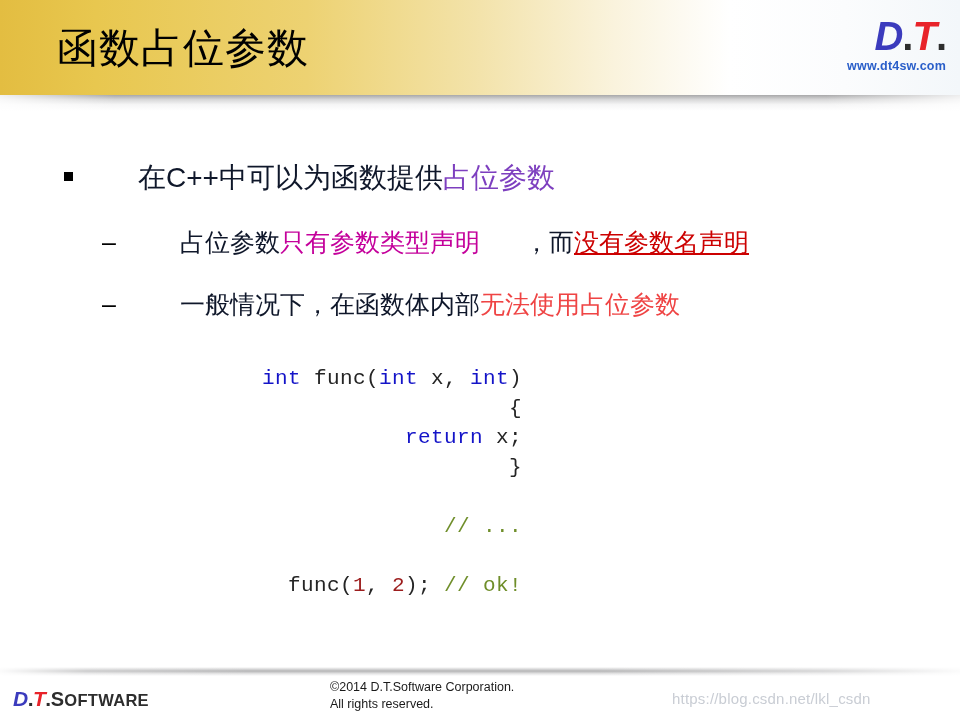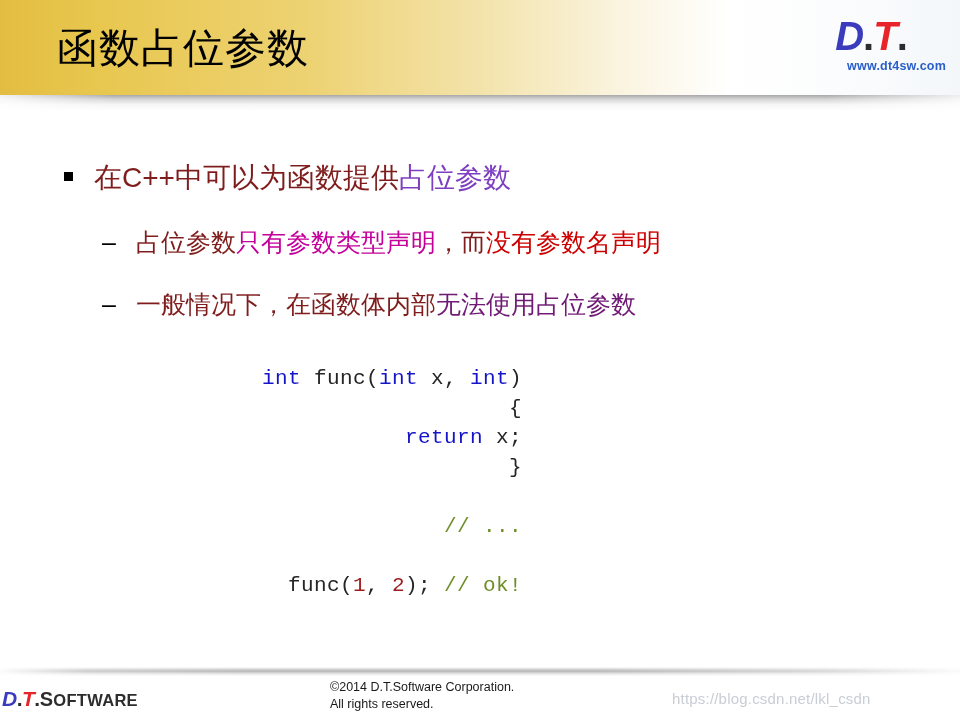--- a/index.html
+++ b/index.html
@@ -75,21 +75,20 @@
     text-align: right;
   }
   .logo-mark {
     font-family: "Liberation Sans", sans-serif;
     font-weight: bold;
     font-style: italic;
     font-size: 40px;
     line-height: 44px;
     letter-spacing: -1px;
     white-space: nowrap;
-    text-align: center;
   }
   .logo-d { color: #3b3bbd; }
   .logo-t { color: #e8232a; }
   .logo-dot { color: #2d2d2d; font-style: normal; }
   #header-url {
     font-size: 12.5px;
     font-weight: bold;
     color: #2a5fc9;
     letter-spacing: 0.2px;
     margin-top: 1px;
@@ -133,25 +132,25 @@
     position: absolute;
     left: 2px;
     top: 0;
     font-size: 25px;
     color: #000000;
   }
   .row-b1 { margin-top: 48px; }
   .row-b2 { margin-top: 28px; }
   .row-b3 { margin-top: 28px; }
 
-  .tx-black   { color: #7f1d1d; }
+  .tx-black   { color: #0f172a; margin-left: 44px; }
   .tx-purple  { color: #7d3fbf; }
   .tx-magenta { color: #c4009b; }
-  .tx-red     { color: #cc0000; }
-  .tx-blue    { color: #701a75; }
+  .tx-red     { color: #cc0000; text-decoration: underline; }
+  .tx-blue    { color: #ef4444; }
 
   
   #code-block {
     position: absolute;
     left: 262px;
     top: 364px;
     font-family: "Liberation Mono", "DejaVu Sans Mono", monospace;
     font-size: 21px;
     line-height: 29.5px;
     white-space: pre;
@@ -186,21 +185,21 @@
     background: linear-gradient(to right,
                 rgba(255,255,255,0.95) 0%,
                 rgba(255,255,255,0.30) 9%,
                 rgba(255,255,255,0.0) 26%,
                 rgba(255,255,255,0.0) 62%,
                 rgba(255,255,255,0.45) 86%,
                 rgba(255,255,255,0.95) 100%);
   }
   #footer-logo {
     position: absolute;
-    left: 2px;
+    left: 13px;
     top: 687px;
     white-space: nowrap;
   }
   .flogo-main {
     font-family: "Liberation Sans", sans-serif;
     font-weight: bold;
     font-style: italic;
     font-size: 21px;
     letter-spacing: -0.5px;
   }

